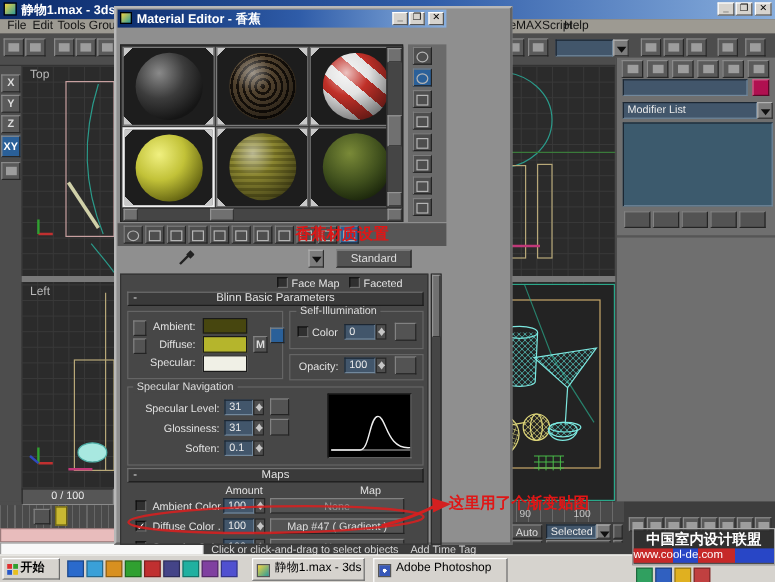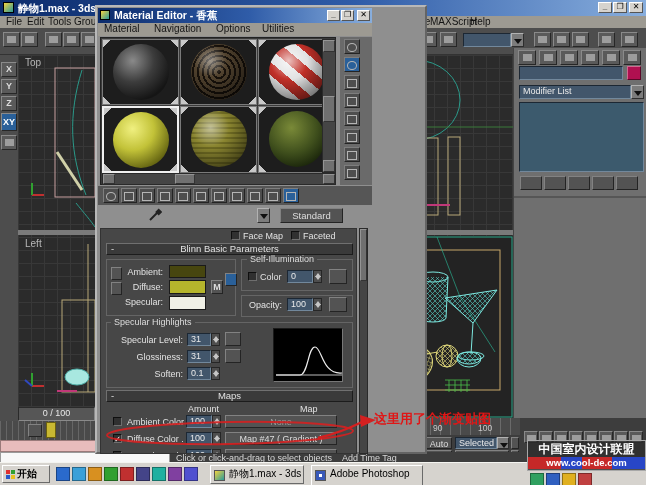--- a/index.html
+++ b/index.html
@@ -245,26 +245,20 @@
   </div>
 
   <div class="abs mebody" style="left:95px;top:5px;width:332px;height:449px;border:2px outset #b8b8b8;z-index:50">
     <div class="abs tb" style="left:1px;top:1px;width:274px;height:15px">
       <div class="abs" style="left:2px;top:2px;width:10px;height:10px;background:linear-gradient(135deg,#f4d440,#2a9a9a);border:1px solid #000"></div>
       <span class="abs" style="left:16px;top:1px;font-weight:bold;font-size:10.5px;color:#fff;white-space:nowrap">Material Editor - 香蕉</span>
       <div class="abs winbtn" style="left:229px;top:2px;width:13px;height:11px">_</div>
       <div class="abs winbtn" style="left:243px;top:2px;width:13px;height:11px">❐</div>
       <div class="abs winbtn" style="left:259px;top:2px;width:13px;height:11px">✕</div>
     </div>
-    <div class="abs" style="left:1px;top:16px;width:274px;height:13px;background:#9d9a92">
-      <span class="abs menu" style="left:6px;top:0">Material</span>
-      <span class="abs menu" style="left:56px;top:0">Navigation</span>
-      <span class="abs menu" style="left:118px;top:0">Options</span>
-      <span class="abs menu" style="left:164px;top:0">Utilities</span>
-    </div>
 
     <div class="abs" style="left:3px;top:30px;width:236px;height:148px;background:#3a3a3a;border:1px solid #222">
       <div class="abs slot" style="left:1px;top:1px;width:77px;height:66px">
         <div class="sphere" style="margin:4px auto;width:56px;height:56px;background:radial-gradient(circle at 35% 30%,#8a8a8a,#3c3c3c 40%,#151515 75%)"></div>
       </div>
       <div class="abs slot" style="left:79px;top:1px;width:77px;height:66px">
         <div class="sphere" style="margin:4px auto;width:56px;height:56px;background:radial-gradient(circle at 35% 30%,rgba(255,255,255,.45),rgba(255,255,255,0) 30%,rgba(0,0,0,.6) 85%),repeating-radial-gradient(circle at 50% 50%,#17110b 0 2px,#51422e 2px 5px)"></div>
       </div>
       <div class="abs slot" style="left:157px;top:1px;width:77px;height:66px">
         <div class="sphere" style="margin:4px auto;width:56px;height:56px;background:radial-gradient(circle at 35% 30%,rgba(255,255,255,.7),rgba(255,255,255,0) 35%,rgba(0,0,0,.55) 85%),repeating-linear-gradient(40deg,#c03028 0 10px,#e2e2e2 10px 20px)"></div>
@@ -357,21 +351,21 @@
       <div class="abs spin" style="left:212px;top:41px;height:13px"></div>
       <div class="abs b3" style="left:228px;top:40px;width:18px;height:15px"></div>
 
       <div class="abs gb" style="left:140px;top:66px;width:112px;height:22px"></div>
       <span class="abs lbl" style="left:148px;top:71px">Opacity:</span>
       <div class="abs fld" style="left:186px;top:69px;width:26px;height:13px">100</div>
       <div class="abs spin" style="left:212px;top:69px;height:13px"></div>
       <div class="abs b3" style="left:228px;top:68px;width:18px;height:15px"></div>
 
       <div class="abs gb" style="left:5px;top:93px;width:247px;height:66px"></div>
-      <span class="abs gbt" style="left:10px;top:89px">Specular Highlights</span>
+      <span class="abs gbt" style="left:10px;top:89px">Specular Navigation</span>
       <div class="abs lbl lblr" style="left:8px;top:106px;width:74px">Specular Level:</div>
       <div class="abs fld" style="left:86px;top:104px;width:24px;height:13px">31</div>
       <div class="abs spin" style="left:110px;top:104px;height:13px"></div>
       <div class="abs b3" style="left:124px;top:103px;width:16px;height:14px"></div>
       <div class="abs lbl lblr" style="left:8px;top:123px;width:74px">Glossiness:</div>
       <div class="abs fld" style="left:86px;top:121px;width:24px;height:13px">31</div>
       <div class="abs spin" style="left:110px;top:121px;height:13px"></div>
       <div class="abs b3" style="left:124px;top:120px;width:16px;height:14px"></div>
       <div class="abs lbl lblr" style="left:8px;top:140px;width:74px">Soften:</div>
       <div class="abs fld" style="left:86px;top:138px;width:24px;height:13px">0.1</div>
@@ -405,30 +399,31 @@
       <div class="abs fld" style="left:85px;top:220px;width:26px;height:13px">100</div>
       <div class="abs spin" style="left:111px;top:220px;height:13px"></div>
       <div class="abs b3" style="left:124px;top:220px;width:112px;height:13px">None</div>
     </div>
 
     <div class="abs sbtrack" style="left:262px;top:221px;width:9px;height:226px">
       <div class="abs sbthumb" style="left:0;top:0;width:7px;height:52px"></div>
     </div>
   </div>
 
+  <span class="abs red" style="left:246px;top:186px;z-index:60">香蕉材质设置</span>
   <span class="abs red" style="left:374px;top:410px;z-index:60">这里用了个渐变贴图</span>
   <svg class="abs" style="left:0;top:0;z-index:60;pointer-events:none" width="646" height="485">
     <ellipse cx="230" cy="433" rx="123" ry="11" transform="rotate(-1 230 433)" fill="none" stroke="#d42020" stroke-width="2" opacity="0.9"></ellipse>
     <path d="M318,438 C335,434 348,429 362,422" fill="none" stroke="#d42020" stroke-width="2.5"></path>
     <polygon points="360,415 376,420 361,427" fill="#d42020"></polygon>
   </svg>
 
   <div class="abs" style="left:527px;top:440px;width:119px;height:31px;background:rgba(45,45,45,.8);border:1px solid #a8a8a8;z-index:70">
     <div style="text-align:center;font-size:12px;font-weight:bold;color:#fff;line-height:16px;white-space:nowrap">中国室内设计联盟</div>
-    <div style="text-align:center;font-size:9.5px;font-weight:bold;color:#fff;line-height:12px;background:linear-gradient(90deg,#c62828 0 28%,#2846c6 28% 46%,#c62828 46% 72%,#2846c6 72% 100%)">www.cool-de.com</div>
+    <div style="font-size:9.5px;font-weight:normal;color:#fff;line-height:12px;background:linear-gradient(90deg,#c62828 0 28%,#2846c6 28% 46%,#c62828 46% 72%,#2846c6 72% 100%)">www.cool-de.com</div>
   </div>
 
   <div class="abs" style="left:0;top:462px;width:646px;height:23px;background:#d6d3ce;border-top:1px solid #f4f4f0">
     <div class="abs taskbtn" style="left:2px;top:2px;width:48px;height:18px;font-weight:bold;line-height:15px">
       <span class="abs" style="left:3px;top:4px;width:4px;height:4px;background:#e03030;box-shadow:5px 0 #30a030,0 5px #2858c8,5px 5px #e8c020"></span>
       <span style="margin-left:-4px">开始</span>
     </div>
     <div class="abs qlic" style="left:56px;top:4px;background:#2a6acc"></div>
     <div class="abs qlic" style="left:72px;top:4px;background:#3aa0d8"></div>
     <div class="abs qlic" style="left:88px;top:4px;background:#d89020"></div>

